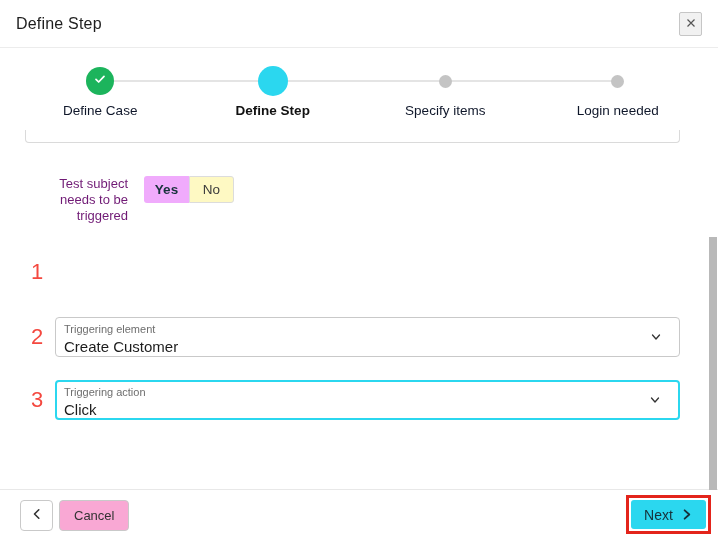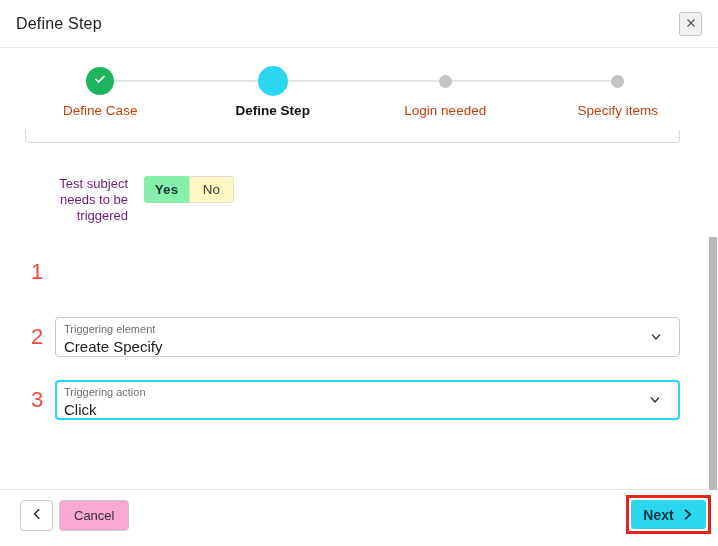--- a/index.html
+++ b/index.html
@@ -31,38 +31,38 @@
   .connector { position: absolute; top: 14px; left: 86px; right: 86px; height: 2px; background: #e4e4e4; }
   .steps { display: flex; position: relative; }
   .step { flex: 1; display: flex; flex-direction: column; align-items: center; }
   .dot-slot { height: 30px; display: flex; align-items: center; justify-content: center; }
   .dot-completed {
     width: 28px; height: 28px; border-radius: 50%; background: #1cb45c;
     display: flex; align-items: center; justify-content: center;
   }
   .dot-active { width: 30px; height: 30px; border-radius: 50%; background: #2bd7ef; }
   .dot-pending { width: 13px; height: 13px; border-radius: 50%; background: #c4c4c4; }
-  .step-label { margin-top: 7px; font-size: 13.5px; color: #c2410c; }
+  .step-label { margin-top: 7px; font-size: 13.5px; color: #0f172a; }
   .step.active .step-label { font-weight: bold; color: #111; }
 
   
   .cutoff-field {
     position: absolute; top: 130px; left: 25px; right: 38px; height: 13px;
     border: 1px solid #dadada; border-top: none; border-radius: 0 0 4px 4px;
   }
   .toggle-label {
     position: absolute; top: 176px; left: 36px; width: 92px;
     text-align: right; font-size: 13px; line-height: 16px; color: #701a75;
   }
   .toggle-group { position: absolute; top: 176px; left: 144px; display: flex; }
   .toggle-btn {
     width: 45px; height: 27px; display: flex; align-items: center; justify-content: center;
     font-size: 13.5px; cursor: pointer;
   }
-  .toggle-btn.on { background: #86efac; font-weight: bold; color: #16323b; border-radius: 3px 0 0 3px; }
+  .toggle-btn.on { background: #f0abfc; font-weight: bold; color: #16323b; border-radius: 3px 0 0 3px; }
   .toggle-btn.off { background: #fef9c3; border: 1px solid #dcdcdc; color: #3c3c3c; border-radius: 0 3px 3px 0; }
 
   .field-num {
     position: absolute; left: 26px; width: 22px; text-align: center;
     font-size: 22px; line-height: 26px; color: #f4483f;
   }
   .dd {
     position: absolute; left: 55px; right: 38px; height: 40px;
     border: 1px solid #c9c9c9; border-radius: 4px; background: #fff;
     padding: 5px 40px 0 8px; cursor: pointer;
@@ -84,21 +84,21 @@
   }
   .cancel-btn {
     position: absolute; left: 59px; top: 10px; height: 31px; padding: 0 14px;
     border: 1px solid #c9c9c9; border-radius: 4px; background: #f9a8d4;
     font-size: 13px; color: #333; display: flex; align-items: center; cursor: pointer;
   }
   .next-outline { position: absolute; right: 7px; top: 5px; border: 3px solid #e3241b; padding: 2px; }
   .next-btn {
     min-width: 75px; height: 29px; background: #2bd7ef; border: none; border-radius: 3px;
     display: flex; align-items: center; justify-content: center; gap: 7px;
-    font-size: 14px; font-weight: bold; color: #16323b; cursor: pointer; padding: 0 12px;
+    font-size: 14px; font-weight: normal; color: #16323b; cursor: pointer; padding: 0 12px;
     font-family: "Liberation Sans", sans-serif;
   }
 
   
   .scroll-thumb { position: absolute; right: 1px; top: 237px; width: 8px; height: 253px; background: #b9b9b9; }
 </style>
 </head>
 <body>
 
 <div class="modal">
@@ -132,45 +132,45 @@
       <div class="step active">
         <div class="dot-slot">
           <div class="dot-active"></div>
         </div>
         <div class="step-label">Define Step</div>
       </div>
       <div class="step">
         <div class="dot-slot">
           <div class="dot-pending"></div>
         </div>
+        <div class="step-label">Specify items</div>
+      </div>
+      <div class="step">
+        <div class="dot-slot">
+          <div class="dot-pending"></div>
+        </div>
         <div class="step-label">Login needed</div>
-      </div>
-      <div class="step">
-        <div class="dot-slot">
-          <div class="dot-pending"></div>
-        </div>
-        <div class="step-label">Specify items</div>
       </div>
     </div>
   </div>
 
   <div class="cutoff-field"></div>
 
   <div class="toggle-label">Test subject needs to be triggered</div>
   <div class="toggle-group">
     <div class="toggle-btn on">Yes</div>
     <div class="toggle-btn off">No</div>
   </div>
 
   <div class="field-num" style="top:259px;">1</div>
 
   <div class="field-num" style="top:324px;">2</div>
   <div class="dd" style="top:317px;">
     <div class="dd-label">Triggering element</div>
-    <div class="dd-value">Create Specify</div>
+    <div class="dd-value">Create Customer</div>
     <span class="dd-chevron">
       <svg width="14" height="14" viewBox="0 0 14 14">
           <polyline points="3.5,5 7,9 10.5,5" fill="none" stroke="#333" stroke-width="1.3" stroke-linecap="round" stroke-linejoin="round"></polyline>
         </svg>
     </span>
   </div>
 
   <div class="field-num" style="top:387px;">3</div>
   <div class="dd focused" style="top:380px;">
     <div class="dd-label">Triggering action</div>

